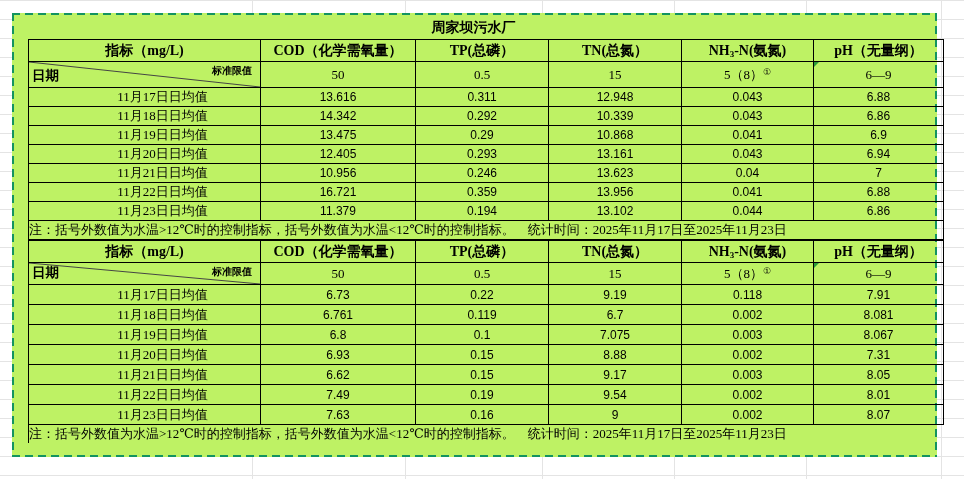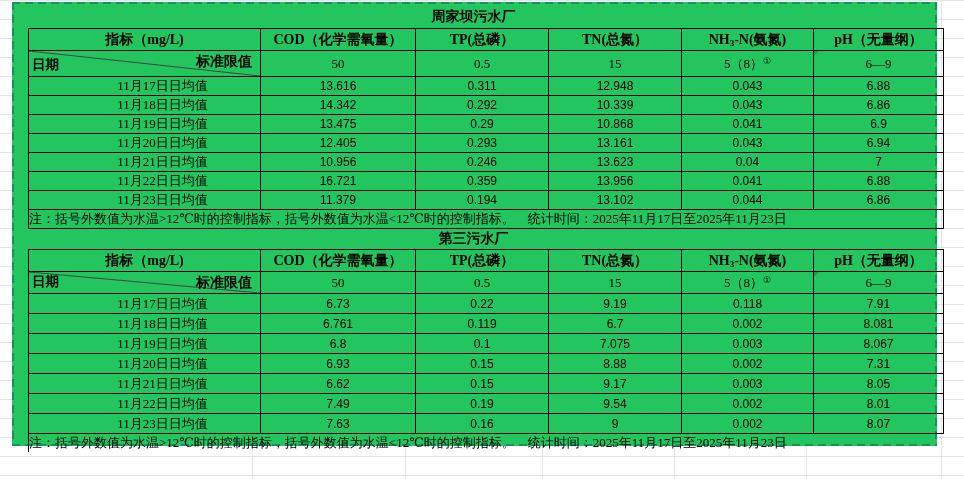--- a/index.html
+++ b/index.html
@@ -2,21 +2,21 @@
 <html><head>
 <meta charset="utf-8">
 <style>
   html,body{margin:0;padding:0;width:964px;height:479px;background:#fff;overflow:hidden;
     font-family:"Liberation Serif","DejaVu Serif",serif;color:#000;}
   
   .sheet-grid{position:absolute;left:0;top:0;width:964px;height:479px;
     background:repeating-linear-gradient(to bottom,#e4e4e4 0 1px,transparent 1px 19px);}
   .vline{position:absolute;top:0;width:1px;height:479px;background:#e4e4e4;}
   
-  .print-area{position:absolute;left:12px;top:2px;width:925px;height:444px;background:#22c55e;box-sizing:border-box;}
+  .print-area{position:absolute;left:12px;top:13px;width:925px;height:444px;background:#bef264;box-sizing:border-box;}
   .pa-edge{position:absolute;}
   .pa-h{left:0;width:100%;height:2px;background:repeating-linear-gradient(to right,#13945f 0 8px,transparent 8px 13px);}
   .pa-v{top:0;width:2px;height:100%;background:repeating-linear-gradient(to bottom,#13945f 0 8px,transparent 8px 13px);}
   .pa-top{top:0;} .pa-bottom{bottom:0;} .pa-left{left:0;} .pa-right{right:0;}
   .content{position:absolute;left:0;top:2px;width:100%;}
   .title{width:915px;margin-left:4px;text-align:center;font-weight:bold;font-size:14px;height:24px;line-height:25px;}
   .title.t2{height:20px;line-height:20px;}
   table{border-collapse:collapse;table-layout:fixed;width:915px;margin-left:16px;}
   td{border:1px solid #000;text-align:center;vertical-align:middle;padding:0;overflow:hidden;white-space:nowrap;}
   tr.hdr td{font-weight:bold;font-size:14px;height:21px;}
@@ -24,21 +24,21 @@
   table.t2 tr.limit td{height:21px;}
   tr.data td{height:17px;}
   table.t2 tr.data td{height:19px;}
   tr.data td.date{font-size:13px;padding-left:36px;}
   tr.data td.num{font-family:"Liberation Sans","DejaVu Sans",sans-serif;font-size:12px;}
   tr.note td{text-align:left;font-size:13px;height:16px;white-space:pre;}
   table.t2 tr.note td{height:18px;border-bottom:none;border-right:none;}
   .diag{position:relative;}
   .dline{position:absolute;left:0;top:0;width:100%;height:100%;}
   .dl-date{position:absolute;left:3px;bottom:2px;font-weight:bold;font-size:13.5px;}
-  .dl-limit{position:absolute;right:8px;top:2px;font-weight:bold;font-size:14px;}
+  .dl-limit{position:absolute;right:8px;top:2px;font-weight:bold;font-size:10px;}
   .ph-cell{position:relative;}
   .err-tri{position:absolute;left:0;top:0;width:0;height:0;
     border-left:5px solid #2a9d3a;border-bottom:5px solid transparent;}
   sub.sb{font-size:9px;vertical-align:-2px;line-height:0;}
   sup.sp{font-size:9px;vertical-align:4px;line-height:0;}
 </style>
 </head>
 <body>
 
 <div class="sheet-grid"></div>
@@ -145,21 +145,20 @@
         <td class="num">13.102</td>
         <td class="num">0.044</td>
         <td class="num">6.86</td>
       </tr>
       <tr class="note">
         <td colspan="6">注：括号外数值为水温&gt;12℃时的控制指标，括号外数值为水温&lt;12℃时的控制指标。　统计时间：2025年11月17日至2025年11月23日</td>
       </tr>
     </tbody>
       </table>
 
-    <div class="title t2">第三污水厂</div>
 
     <table class="t2">
       <colgroup>
         <col style="width:232px">
           <col style="width:155px">
           <col style="width:133px">
         <col style="width:133px">
           <col style="width:132px">
           <col style="width:130px">
       </colgroup>

